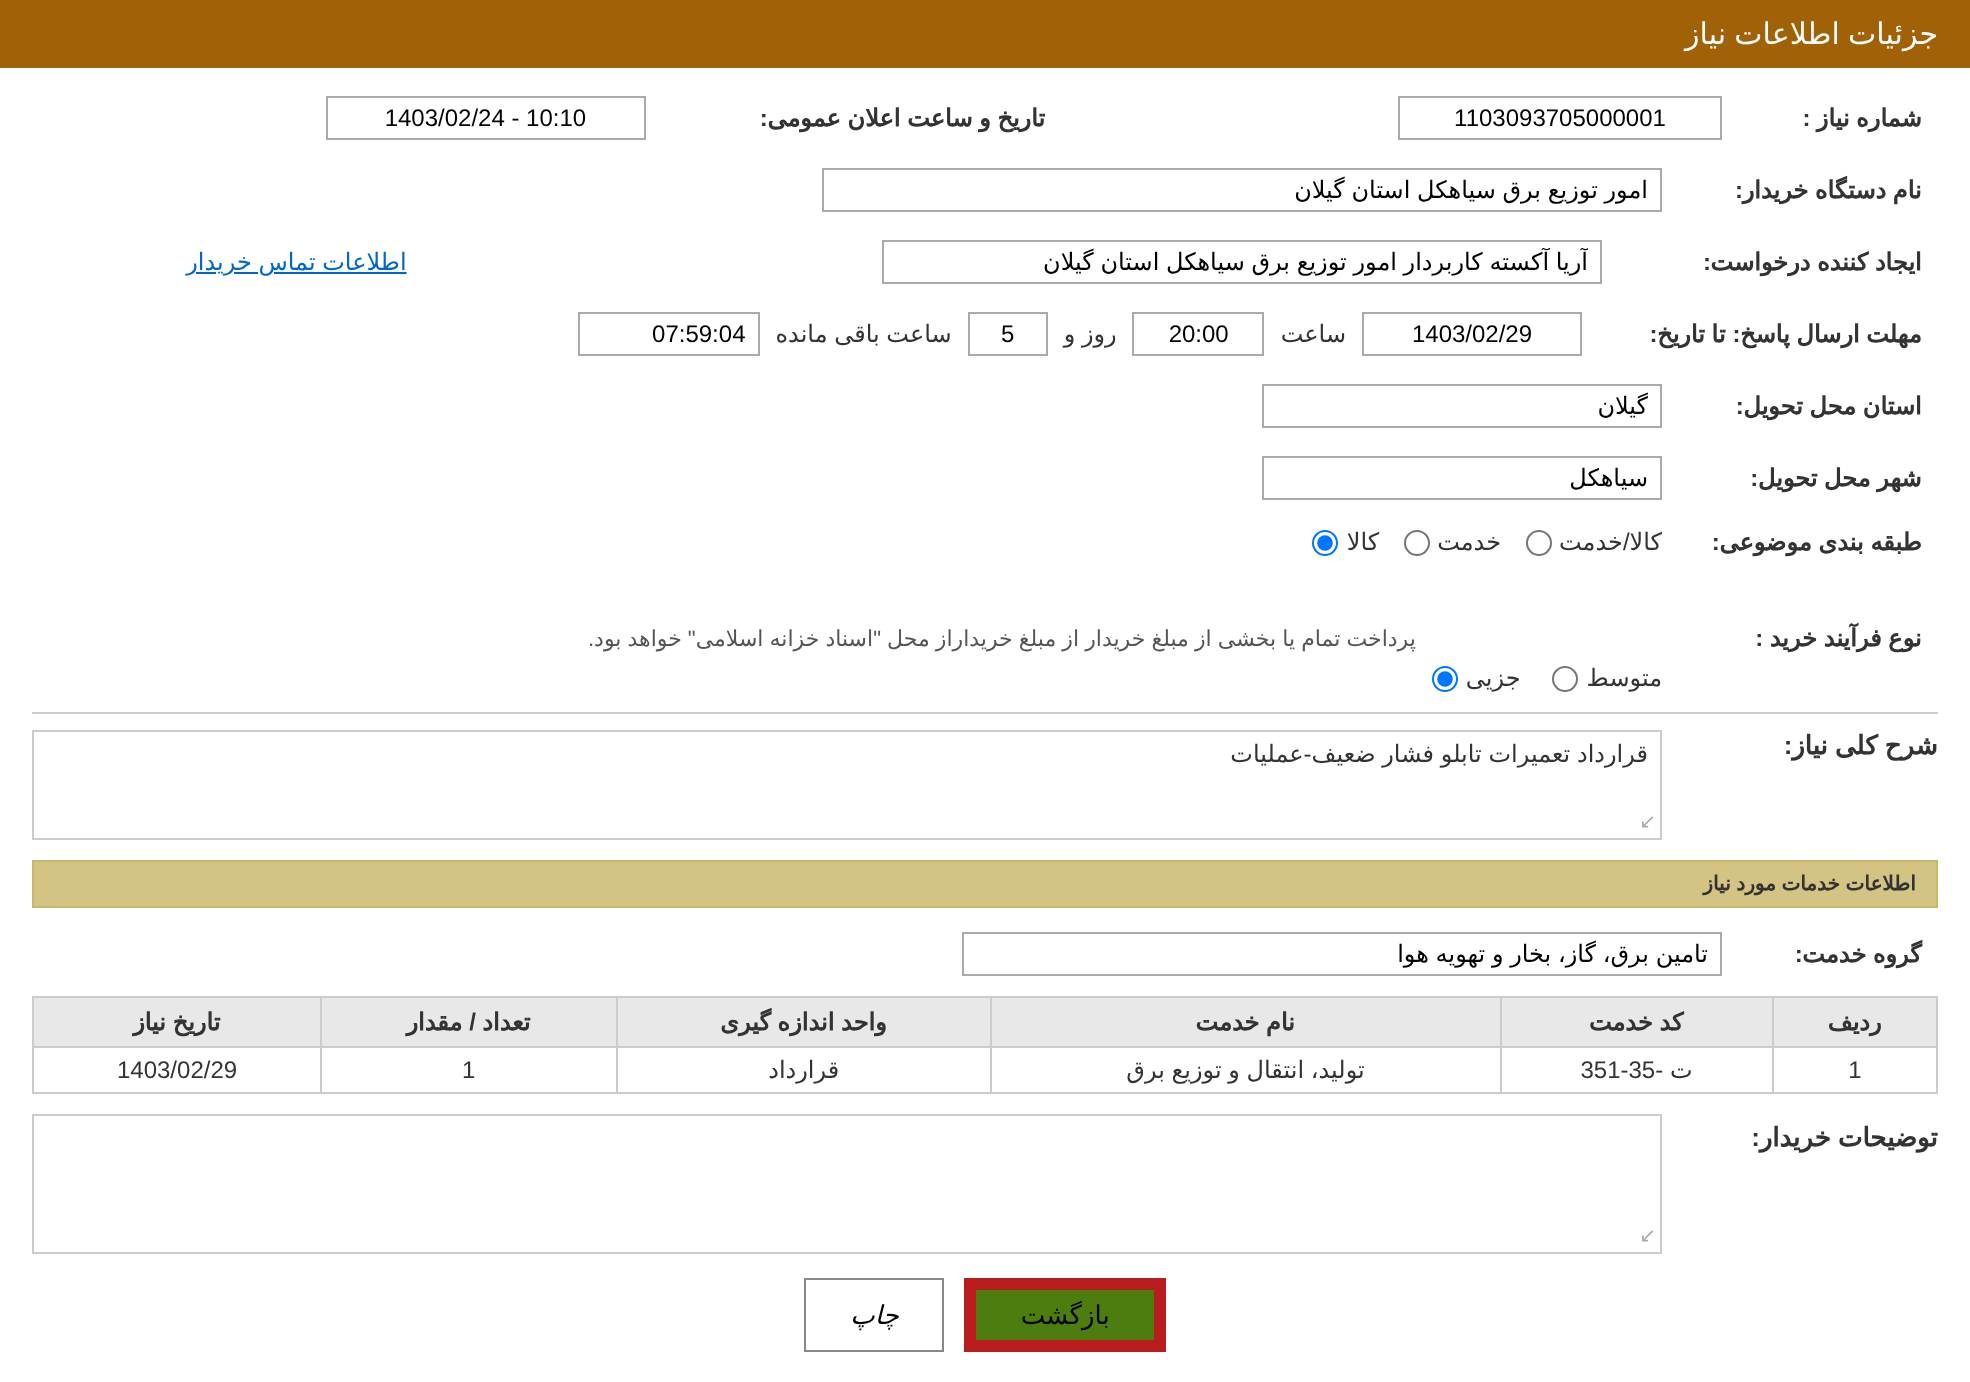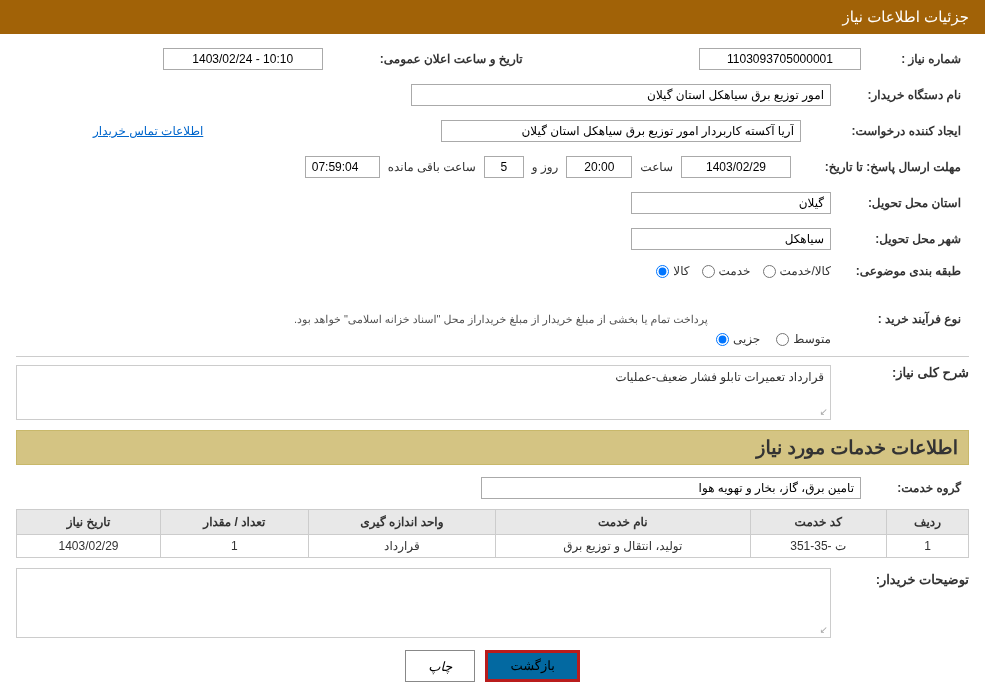--- a/index.html
+++ b/index.html
@@ -28,21 +28,21 @@
     .content {
       padding: 10px 16px;
       background: #fff;
     }
     .section-title {
       background: #d4c483;
       color: #333;
       font-weight: bold;
       padding: 5px 10px;
       margin: 10px 0 8px 0;
-      font-size: 19px;
+      font-size: 10px;
       border: 1px solid #c8b86a;
     }
     .info-table {
       width: 100%;
       border-collapse: collapse;
       margin-bottom: 6px;
     }
     .info-table td {
       padding: 4px 8px;
       vertical-align: middle;
@@ -144,23 +144,22 @@
       cursor: pointer;
       border: 1px solid #888;
       background: #f0f0f0;
     }
     .btn-print {
       background: #fff;
       border: 1px solid #888;
       font-style: italic;
     }
     .btn-back {
-      background: #0369a1;
-      border: 3px solid #b91c1c;
-      font-family: Liberation Serif, serif;
+      background: #4d7c0f;
+      border: 6px solid #b91c1c;
     }
     .separator-line {
       border: none;
       border-top: 1px solid #ccc;
       margin: 6px 0;
     }
   </style>
 </head>
 <body>
 
@@ -219,21 +218,21 @@
           <tr>
         <td class="label-cell" style="width:170px;">مهلت ارسال پاسخ: تا تاریخ:</td>
         <td class="value-cell">
           <div class="date-time-row">
             <input class="input-box" type="text" value="1403/02/29" readonly="" style="width: 110px; direction: ltr; text-align: center;">
             <span style="margin: 0 4px;">ساعت</span>
             <input class="input-box" type="text" value="20:00" readonly="" style="width: 66px; direction: ltr; text-align: center;">
             <span style="margin: 0 4px;">روز و</span>
             <input class="input-box" type="text" value="5" readonly="" style="width: 40px; text-align: center;">
             <span style="margin: 0 4px;">ساعت باقی مانده</span>
-            <input class="input-box" type="text" value="07:59:04" readonly="" style="width: 75px; direction: ltr; text-align: left;">
+            <input class="input-box" type="text" value="07:59:04" readonly="" style="width: 91px; direction: ltr; text-align: right;">
           </div>
         </td>
       </tr>
     </tbody>
       </table>
 
     <table class="info-table">
       <tbody>
           <tr>
         <td class="label-cell" style="width:130px;">استان محل تحویل:</td>

